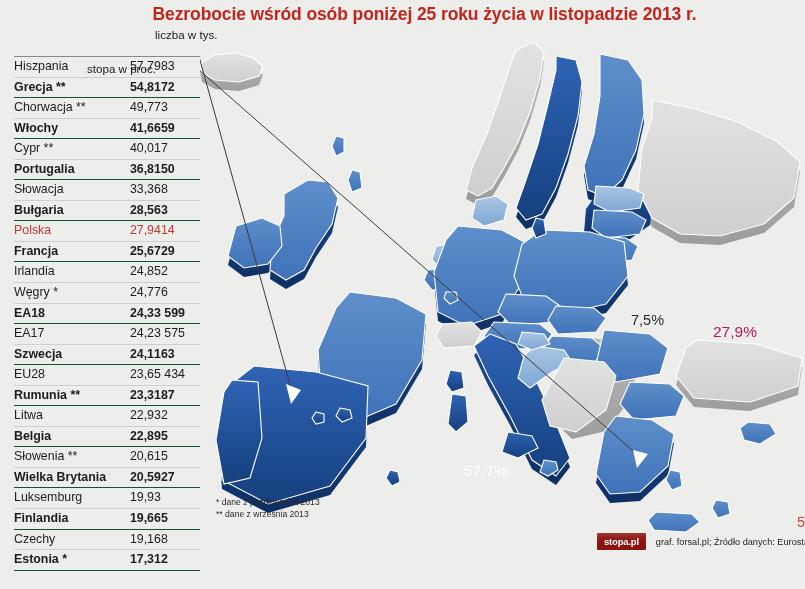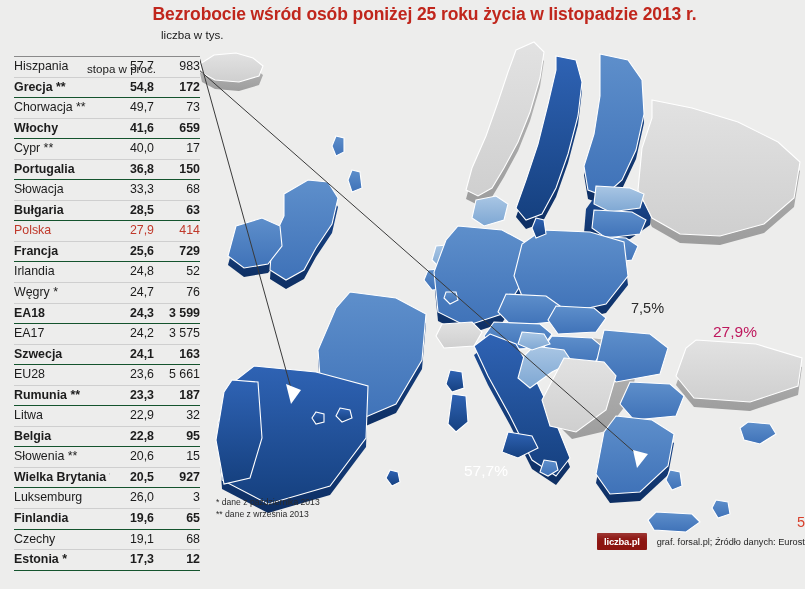--- a/index.html
+++ b/index.html
@@ -20,46 +20,46 @@
   }
   .title-inner{display:inline-block;transform:translateX(22px);}
 
   
   .table-wrap{position:absolute;left:14px;top:28px;width:186px;}
   .thead{
     font-size:11.6px;color:#1a1a1a;height:14px;line-height:14px;
     text-align:right;white-space:nowrap;
   }
   .thead .h-rate{position:absolute;left:73px;top:0;width:74px;text-align:left;margin-top:34px;}
-  .thead .h-num{position:absolute;left:147px;top:0;width:80px;text-align:left;}
+  .thead .h-num{position:absolute;left:141px;top:0;width:80px;text-align:left;}
 
   table.data{
     border-collapse:collapse;width:186px;margin-top:14px;
     table-layout:fixed;
   }
   table.data td{
     font-size:12.4px;color:#1c1c1c;
     height:19.55px;line-height:19.55px;padding:0;
     vertical-align:middle;white-space:nowrap;
     border-bottom:1px solid #cfcfcf;
   }
   table.data tr.grp td{border-bottom:1px solid #14532d;font-weight:bold;}
   table.data tr.first td{border-top:1px solid #8a8a8a;}
   td.c-name{width:96px;text-align:left;padding-left:2px;overflow:hidden;}
   td.c-rate{width:44px;text-align:right;padding-right:3px;}
-  td.c-num {width:46px;text-align:right;padding-right:2px;}
+  td.c-num {width:46px;text-align:left;padding-right:2px;}
   tr.hl td{color:#c0392b;}
 
   
   .map{position:absolute;left:200px;top:40px;width:605px;height:500px;}
   .map svg{display:block;}
 
   
   .m-label{position:absolute;font-size:15px;font-weight:500;white-space:nowrap;}
-  .m-de{left:431px;top:260px;color:#2b2b2b;font-size:14.5px;}
+  .m-de{left:431px;top:272px;color:#2b2b2b;font-size:14.5px;}
   .m-pl{left:513px;top:255px;color:#be185d;font-size:15.5px;margin-top:28px;}
   .m-es{left:264px;top:422px;color:#ffffff;font-size:15.5px;}
   .m-gr{left:597px;top:474px;color:#d8402c;font-size:14.5px;}
 
   
   .notes{position:absolute;left:216px;top:497px;font-size:8.6px;color:#2b2b2b;line-height:11.5px;}
   .notes span{display:block;}
 
   
   .credit{position:absolute;left:597px;top:533px;display:flex;align-items:center;gap:10px;}
@@ -157,21 +157,21 @@
             <td class="c-num">3 575</td>
           </tr>
           <tr class="grp">
             <td class="c-name">Szwecja</td>
             <td class="c-rate">24,1</td>
             <td class="c-num">163</td>
           </tr>
           <tr class="">
             <td class="c-name">EU28</td>
             <td class="c-rate">23,6</td>
-            <td class="c-num">5 661</td>
+            <td class="c-num">5 434</td>
           </tr>
           <tr class="grp">
             <td class="c-name">Rumunia **</td>
             <td class="c-rate">23,3</td>
             <td class="c-num">187</td>
           </tr>
           <tr class="">
             <td class="c-name">Litwa</td>
             <td class="c-rate">22,9</td>
             <td class="c-num">32</td>
@@ -186,21 +186,21 @@
             <td class="c-rate">20,6</td>
             <td class="c-num">15</td>
           </tr>
           <tr class="grp">
             <td class="c-name">Wielka Brytania **</td>
             <td class="c-rate">20,5</td>
             <td class="c-num">927</td>
           </tr>
           <tr class="">
             <td class="c-name">Luksemburg</td>
-            <td class="c-rate">26,0</td>
+            <td class="c-rate">19,9</td>
             <td class="c-num">3</td>
           </tr>
           <tr class="grp">
             <td class="c-name">Finlandia</td>
             <td class="c-rate">19,6</td>
             <td class="c-num">65</td>
           </tr>
           <tr class="">
             <td class="c-name">Czechy</td>
             <td class="c-rate">19,1</td>
@@ -379,17 +379,17 @@
     <div class="m-label m-es">57,7%</div>
     <div class="m-label m-gr">54,8%</div>
   </div>
 
   <div class="notes">
     <span>* dane z października 2013</span>
     <span>** dane z września 2013</span>
   </div>
 
   <div class="credit">
-    <div class="logo">liczba.pl</div>
+    <div class="logo">stopa.pl</div>
     <div class="credit-text">graf. forsal.pl;  Źródło danych: Eurostat</div>
   </div>
 
 </div>
 
 </body></html>

